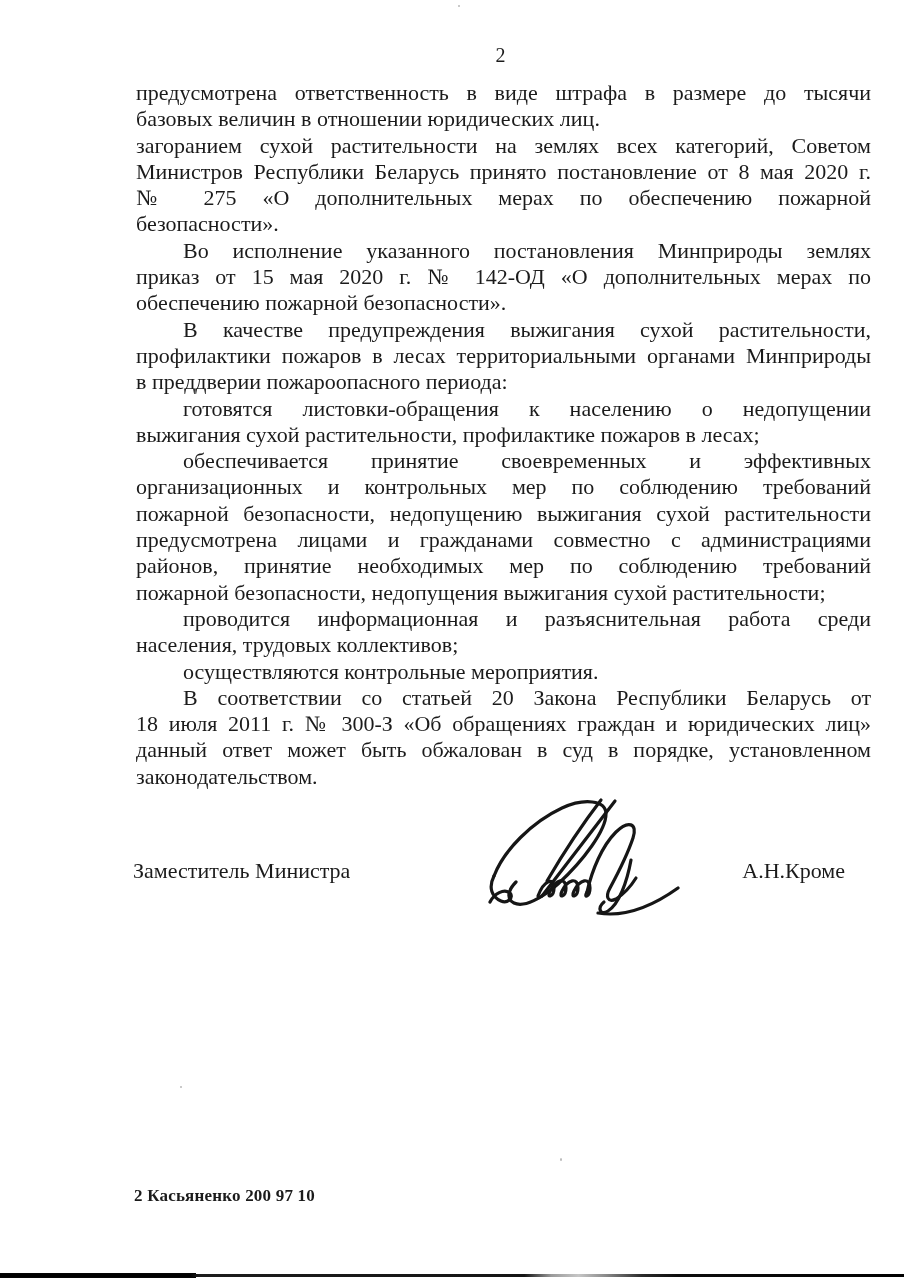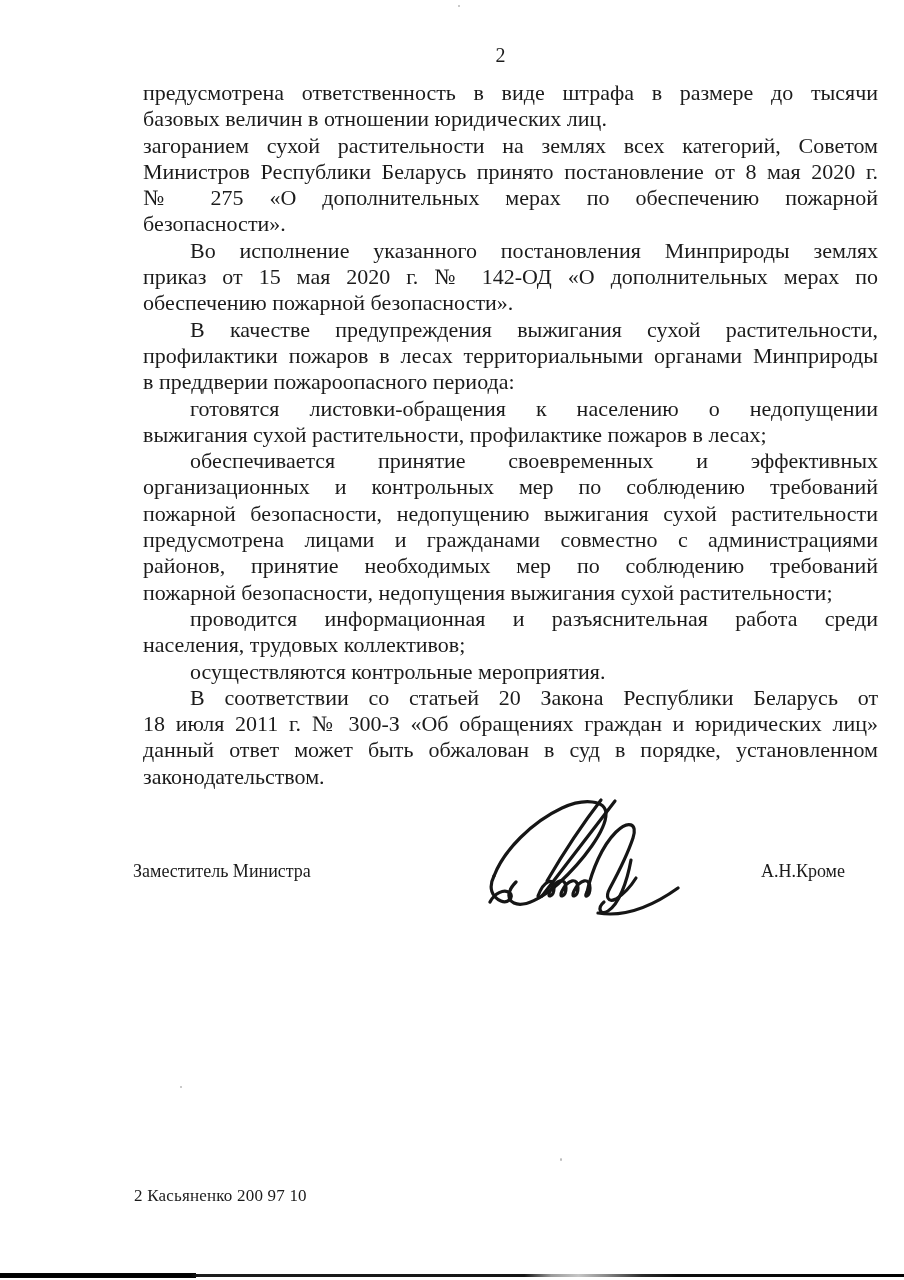--- a/index.html
+++ b/index.html
@@ -10,49 +10,49 @@
     font-family:"Liberation Serif","DejaVu Serif",serif;
     color:#1b1b1b;
     overflow:hidden;
     -webkit-font-smoothing:antialiased;
   }
   .page-number {
     position:absolute; top:44px; left:133px; width:735px;
     text-align:center; font-size:20px;
   }
   .doc-body {
-    position:absolute; top:80px; left:143px; width:735px;font-family:Liberation Serif, serif;
+    position:absolute; top:80px; left:136px; width:735px;font-family:Liberation Serif, serif;
   }
   .line {
     font-size:22px;
     line-height:26.3px;
     text-align:justify;
     text-align-last:justify;
     -moz-text-align-last:justify;
     white-space:normal;
   }
   .line.last {
     text-align:right;
     text-align-last:left;
     -moz-text-align-last:left;
   }
   .line.indent { text-indent:47px; }
   .signoff-row {
     position:absolute; top:855px; left:133px; width:735px; height:30px;
-    font-size:18px; line-height:26px;
+    font-size:22px; line-height:26px;
   }
   .signoff-left { position:absolute; left:0; top:3px; }
   .signoff-right { position:absolute; right:23px; top:3px; }
   .signature {
     position:absolute; left:480px; top:796px; width:215px; height:124px;
   }
   .signature svg { width:100%; height:100%; }
   .footer-line {
     position:absolute; left:134px; top:1186px;
-    font-size:17px; letter-spacing:0.2px;
+    font-size:17px; letter-spacing:0.2px;font-weight:bold;
   }
   .scan-line {
     position:absolute; left:0; top:1274px; width:904px; height:3px;
     background:linear-gradient(to right,
       #000 0%, #000 21%, #1c1c1c 22%, #141414 58%,
       #9a9a9a 61%, #c6c6c6 64%, #8a8a8a 67%, #2a2a2a 71%,
       #0d0d0d 75%, #000 100%);
   }
   .scan-line-thick {
     position:absolute; left:0; top:1273px; width:196px; height:5px;

